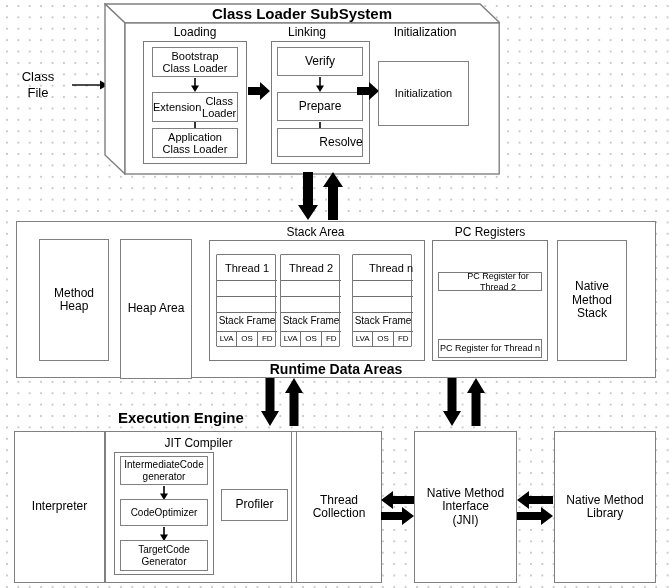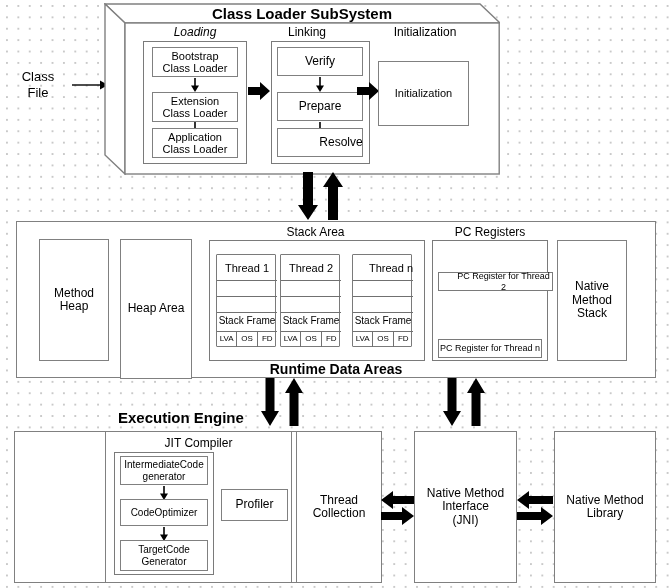--- a/index.html
+++ b/index.html
@@ -81,35 +81,35 @@
     <svg width="396" height="172" viewBox="0 0 396 172">
 
       <polygon points="1,1 376,1 396,20 21,20" fill="#ffffff" stroke="#808080" stroke-width="1.4"></polygon>
       <polygon points="1,1 21,20 21,171 1,152" fill="#ffffff" stroke="#808080" stroke-width="1.4"></polygon>
       <rect x="21" y="20" width="374.2" height="151" fill="#ffffff" stroke="#808080" stroke-width="1.4"></rect>
     </svg>
   </div>
 
   <div class="lbl t15 bold" style="left:104px;top:6px;width:396px;text-align:center;">Class Loader SubSystem</div>
 
-  <div class="lbl t12" style="left:140px;top:26px;width:110px;text-align:center;font-style:italic;">Loading</div>
+  <div class="lbl t12" style="left:140px;top:26px;width:110px;text-align:center;">Loading</div>
   <div class="box thin" style="left:143px;top:41px;width:104px;height:123px;"></div>
 
   <div class="box t11" style="left:152px;top:47px;width:86px;height:30px;flex-direction:column;">
     <span>Bootstrap</span>
     <span>Class Loader</span>
   </div>
   <div class="arrow" style="left:189px;top:78px;">
     <svg width="12" height="14" viewBox="0 0 12 14">
       <line x1="6" y1="0" x2="6" y2="8" stroke="#000" stroke-width="1.6"></line>
       <polygon points="2,7.5 10,7.5 6,14" fill="#000"></polygon>
     </svg>
   </div>
 
-  <div class="box t11" style="left:152px;top:92px;width:86px;height:30px;flex-direction:column;">
+  <div class="box t11" style="left:152px;top:92px;width:86px;height:30px;flex-direction:row;">
     <span>Extension</span>
     <span>Class Loader</span>
   </div>
   <div class="arrow" style="left:189px;top:122px;">
     <svg width="12" height="14" viewBox="0 0 12 14">
       <line x1="6" y1="0" x2="6" y2="8" stroke="#000" stroke-width="1.6"></line>
       <polygon points="2,7.5 10,7.5 6,14" fill="#000"></polygon>
     </svg>
   </div>
 
@@ -227,21 +227,21 @@
     <div class="cellrow" style="left:0;top:76px;width:60px;height:16px;">
       <div>LVA</div>
       <div>OS</div>
       <div>FD</div>
     </div>
   </div>
 
   <div class="lbl t12" style="left:432px;top:226px;width:116px;text-align:center;">PC Registers</div>
   <div class="box thin" style="left:432px;top:240px;width:116px;height:121px;"></div>
 
-  <div class="box thin t9" style="left:438px;top:272px;width:115px;height:19px;padding-left:16px;">
+  <div class="box thin t9" style="left:438px;top:272px;width:104px;height:19px;padding-left:16px;">
     <span>PC Register for  Thread 2</span>
   </div>
   <div class="box thin t9" style="left:438px;top:339px;width:104px;height:19px;">
     <span>PC Register for  Thread n</span>
   </div>
 
   <div class="box t12" style="left:557px;top:240px;width:70px;height:121px;flex-direction:column;">
     <span>Native</span>
     <span>Method</span>
     <span>Stack</span>
@@ -266,20 +266,23 @@
   <div class="arrow" style="left:467px;top:378px;">
     <svg width="18" height="48" viewBox="0 0 18 48">
       <polygon points="9,0 18,15 13.5,15 13.5,48 4.5,48 4.5,15 0,15" fill="#000"></polygon>
     </svg>
   </div>
 
   <div class="lbl t15 bold" style="left:118px;top:410px;width:180px;text-align:left;">Execution Engine</div>
 
   <div class="box" style="left:14px;top:431px;width:368px;height:152px;display:block;"></div>
 
+  <div class="box" style="left:14px;top:431px;width:91px;height:152px;font-size:12px;">
+    <span>Interpreter</span>
+  </div>
 
   <div class="box" style="left:105px;top:431px;width:187px;height:152px;display:block;"></div>
   <div class="lbl t12" style="left:105px;top:437px;width:187px;text-align:center;">JIT Compiler</div>
 
   <div class="box thin" style="left:114px;top:452px;width:100px;height:123px;"></div>
 
   <div class="box t10" style="left:120px;top:456px;width:88px;height:29px;flex-direction:column;">
     <span>IntermediateCode</span>
     <span>generator</span>
   </div>

